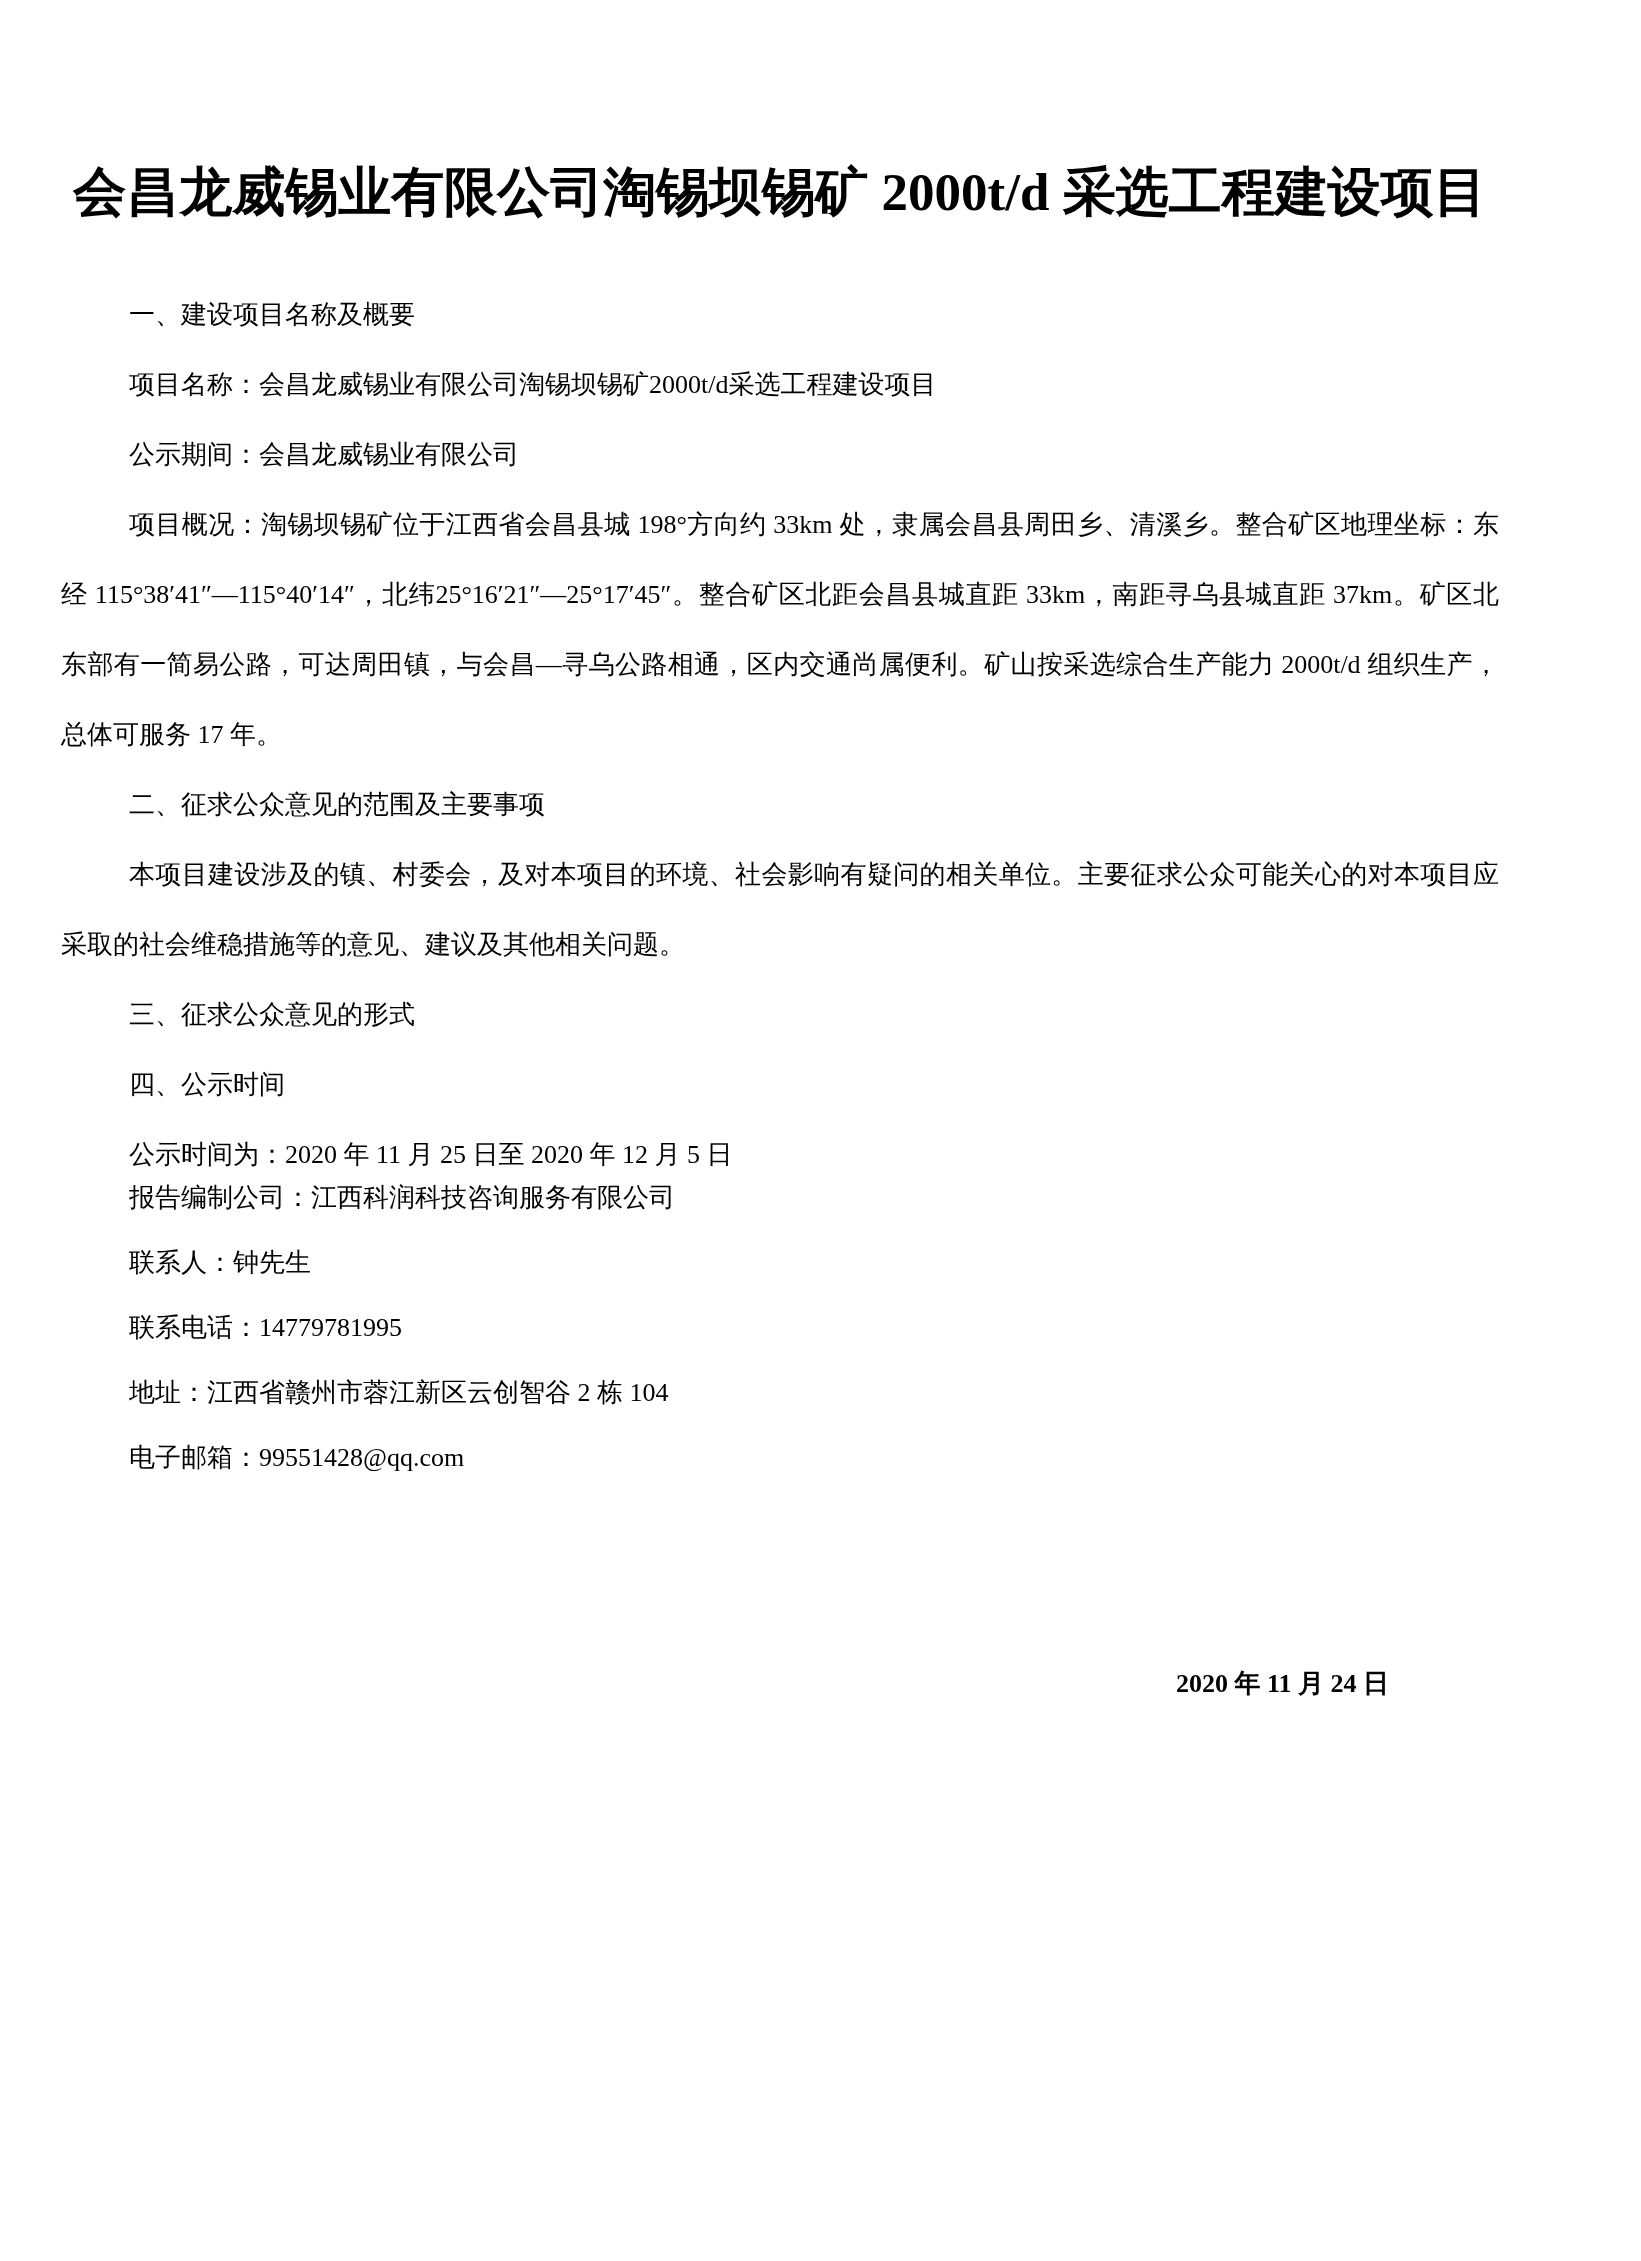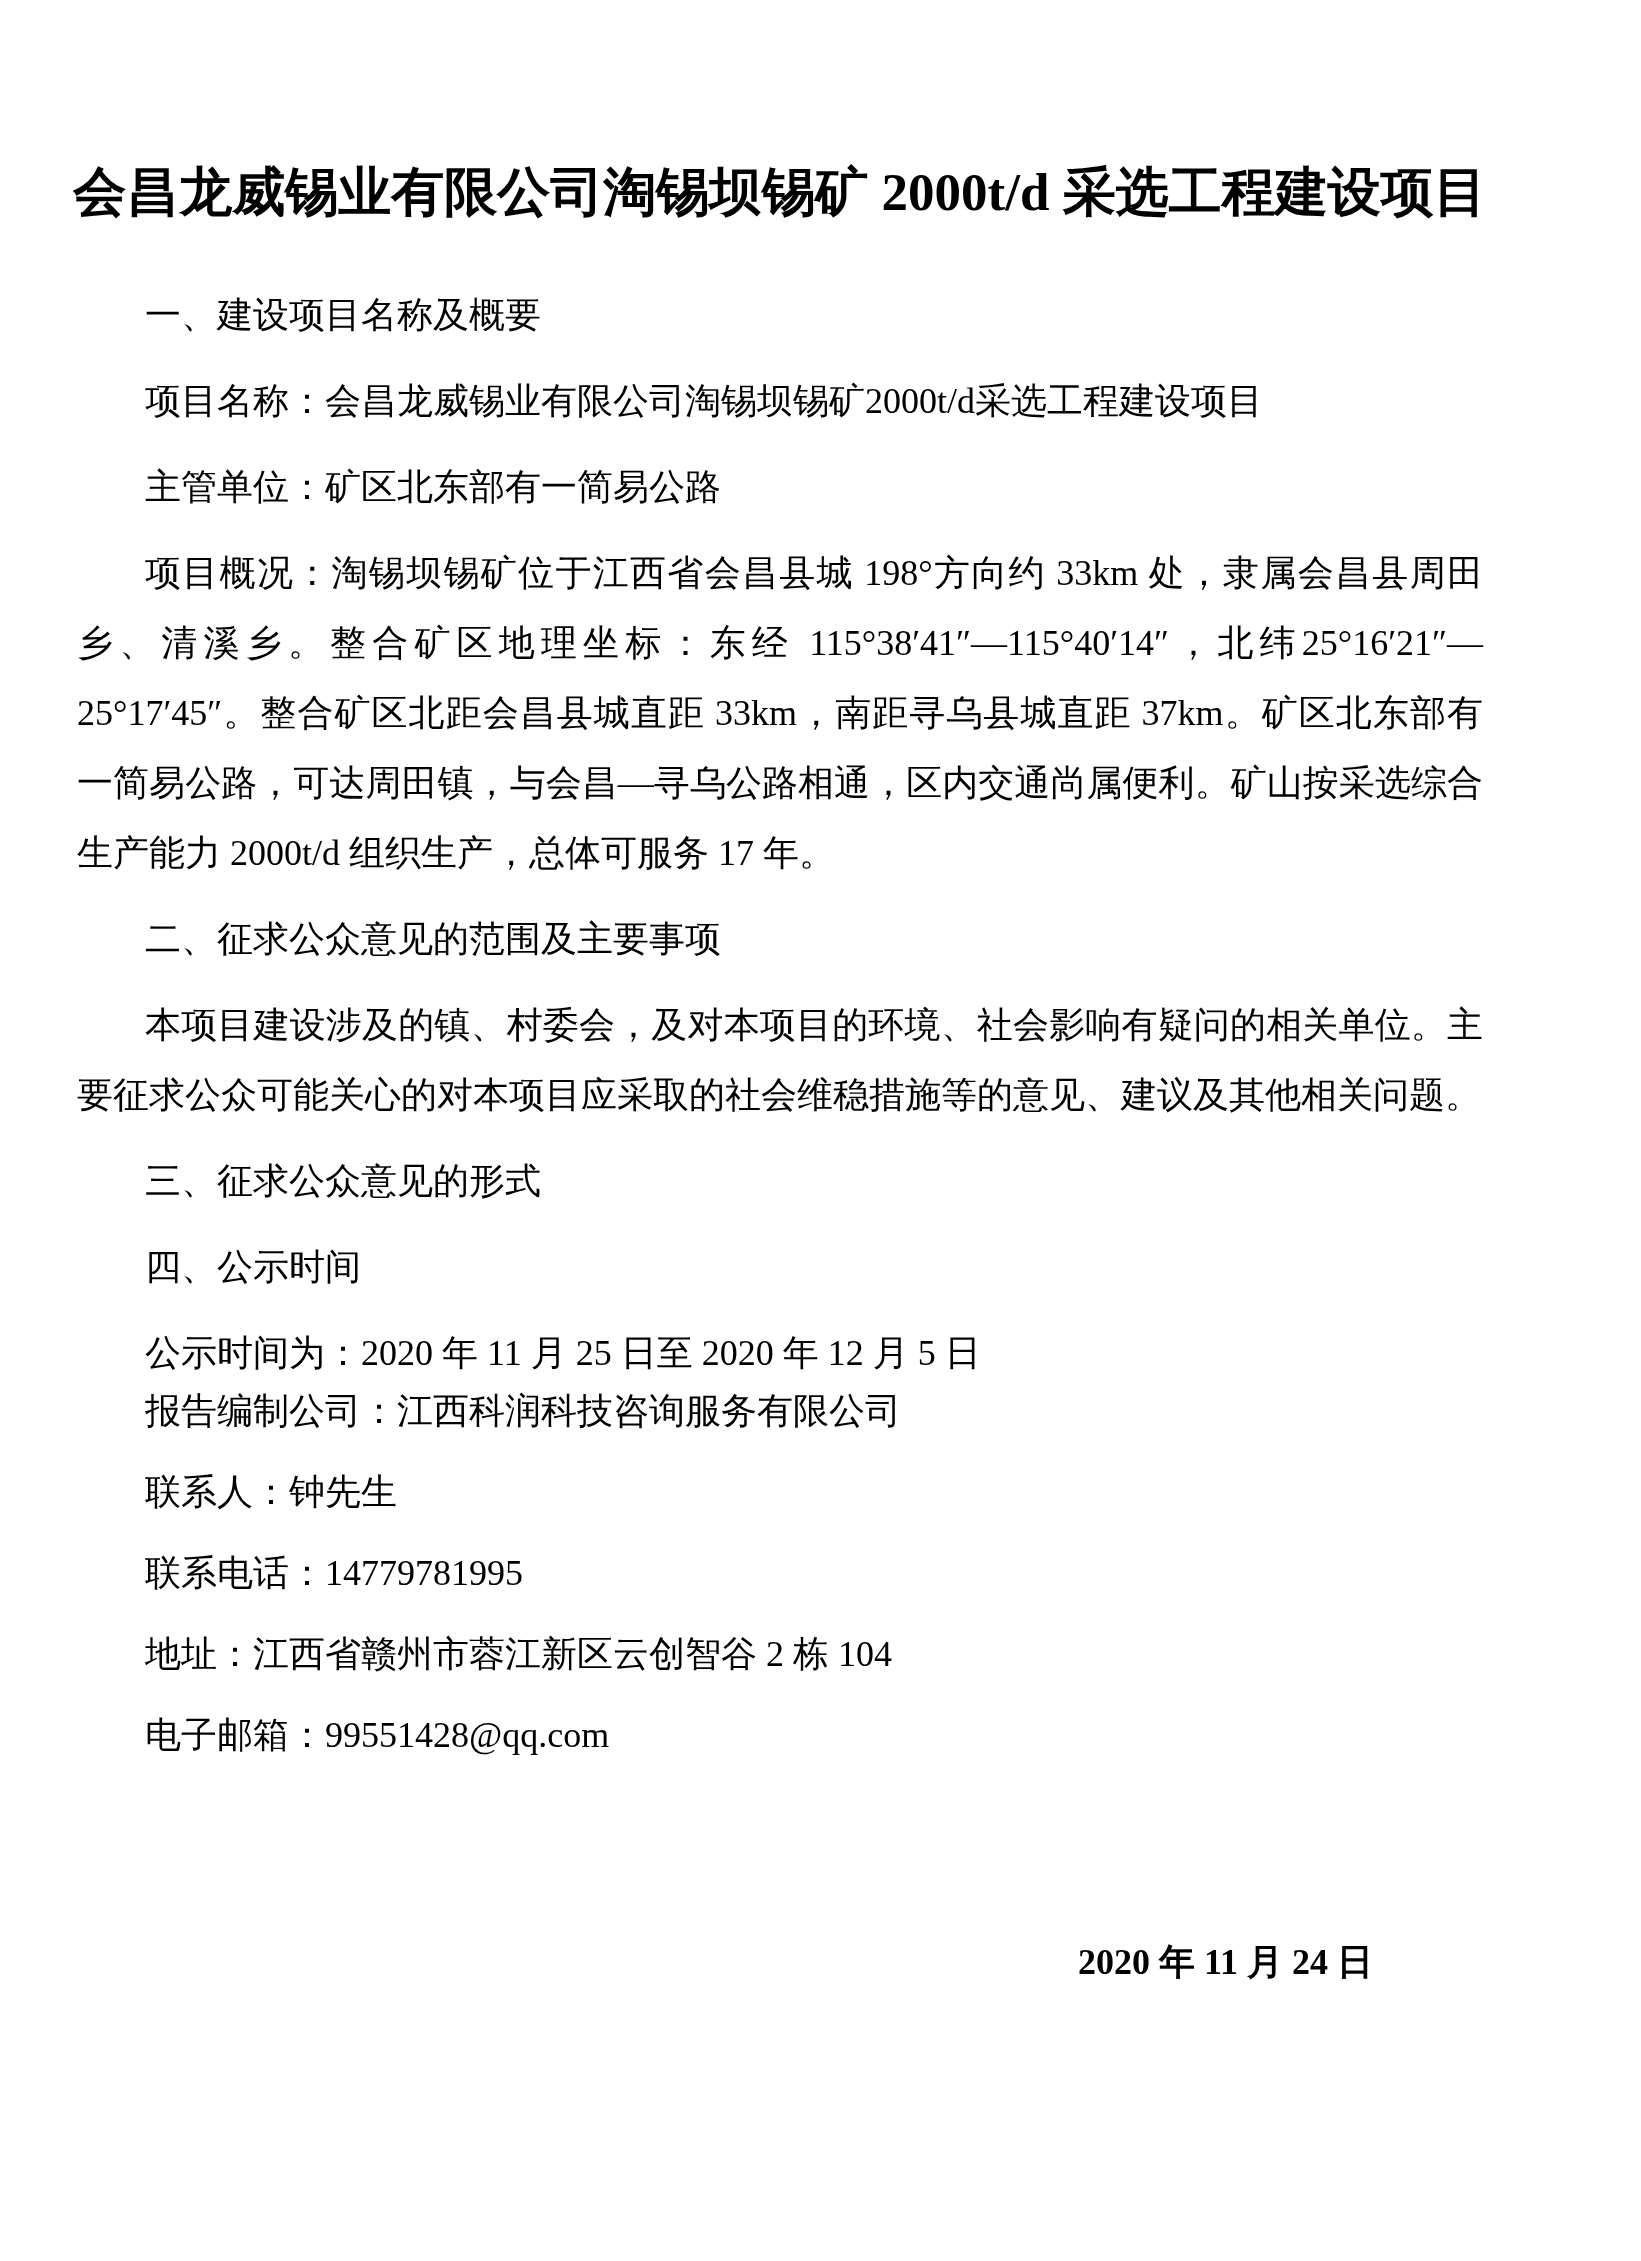--- a/index.html
+++ b/index.html
@@ -27,22 +27,22 @@
     font-size: 53px;
     line-height: 60px;
   }
   .title-line.first {
     margin-bottom: 58px;
   }
   .title-line.second {
     margin-bottom: 55px;
   }
   .doc-body p {
-    margin: 16px;
-    font-size: 36px;
+    margin: 0;
+    font-size: 26px;
     line-height: 70px;
     text-align: justify;
     text-indent: 68px;
   }
   .contact-block {
     margin-top: -25px;
   }
   .contact-block p {
     line-height: 65px;
     font-weight: normal;
@@ -65,21 +65,21 @@
 <div class="page">
 
   <div class="title-block">
     <p class="title-line first">会昌龙威锡业有限公司淘锡坝锡矿 2000t/d 采选工程建设项目</p>
   </div>
 
   <div class="doc-body">
 
     <p>一、建设项目名称及概要</p>
     <p>项目名称：会昌龙威锡业有限公司淘锡坝锡矿2000t/d采选工程建设项目</p>
-    <p>主管单位：矿区北东部有一简易公路</p>
+    <p>公示期间：会昌龙威锡业有限公司</p>
     <p>项目概况：淘锡坝锡矿位于江西省会昌县城 198°方向约 33km 处，隶属会昌县周田乡、清溪乡。整合矿区地理坐标：东经 115°38′41″—115°40′14″，北纬25°16′21″—25°17′45″。整合矿区北距会昌县城直距 33km，南距寻乌县城直距 37km。矿区北东部有一简易公路，可达周田镇，与会昌—寻乌公路相通，区内交通尚属便利。矿山按采选综合生产能力 2000t/d 组织生产，总体可服务 17 年。</p>
 
     <p>二、征求公众意见的范围及主要事项</p>
     <p>本项目建设涉及的镇、村委会，及对本项目的环境、社会影响有疑问的相关单位。主要征求公众可能关心的对本项目应采取的社会维稳措施等的意见、建议及其他相关问题。</p>
 
     <p>三、征求公众意见的形式</p>
 
     <p>四、公示时间</p>
     <p>公示时间为：2020 年 11 月 25 日至 2020 年 12 月 5 日</p>
 

